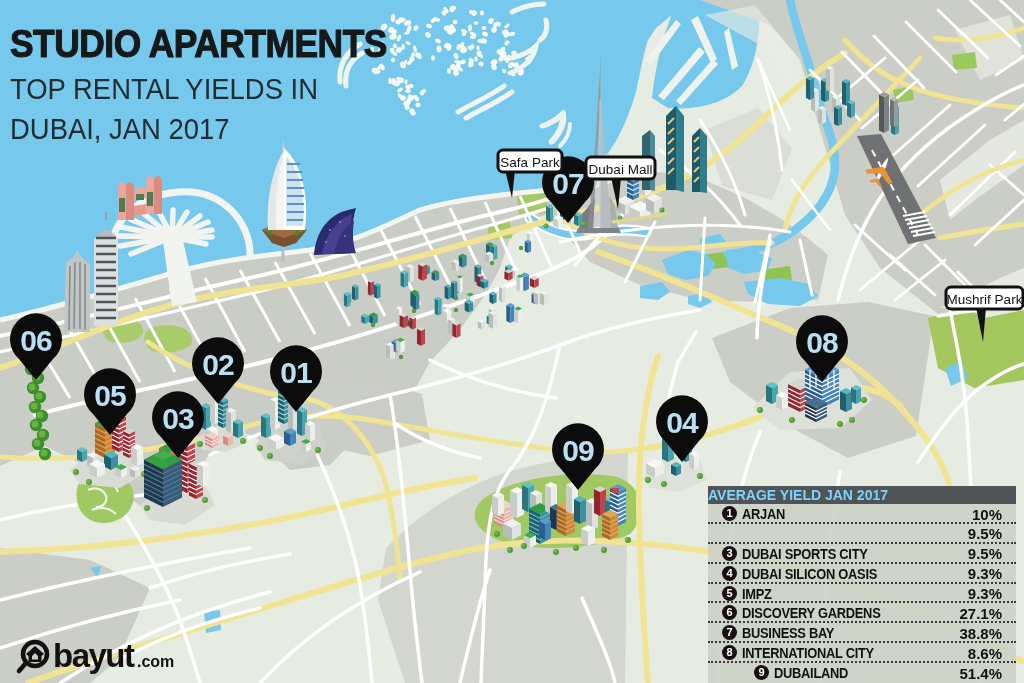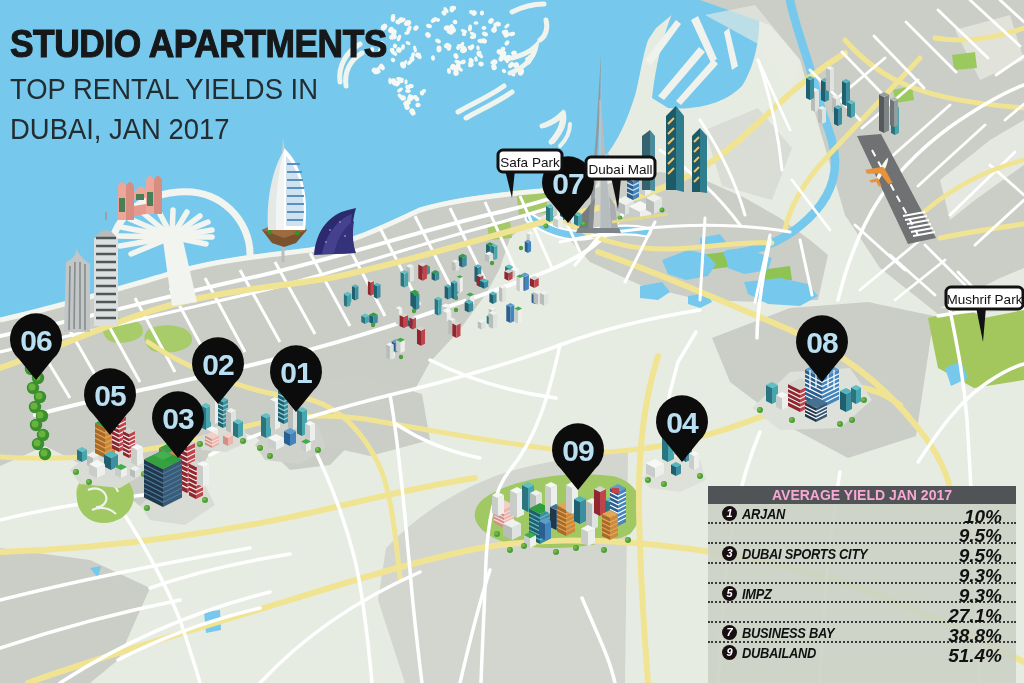--- a/index.html
+++ b/index.html
@@ -1,27 +1,27 @@
 <!DOCTYPE html>
 <html><head><meta charset="utf-8">
 <style>
 html,body{margin:0;padding:0;}
 #wrap{position:relative;width:1024px;height:683px;overflow:hidden;font-family:"Liberation Sans",sans-serif;background:#76c9ec;}
 #wrap svg.map{position:absolute;left:0;top:0;}
 .ttl{position:absolute;left:10px;top:25px;color:#16181a;}
 .t1{font-size:38px;font-weight:bold;letter-spacing:-0.5px;-webkit-text-stroke:1.1px #16181a;line-height:1;transform:scaleX(.93);transform-origin:0 0;white-space:nowrap;}
 .t2{font-size:29.5px;font-weight:normal;color:#232c31;line-height:1.36;letter-spacing:0px;transform:scaleX(.93);transform-origin:0 0;margin-top:6px;white-space:nowrap;}
 #tbl{position:absolute;left:708px;top:486px;width:308px;height:197px;}
-#tbl .hd{background:#505456;color:#f9a8d4;font-size:14px;font-weight:bold;text-align:center;height:18px;line-height:19px;}
+#tbl .hd{background:#505456;color:#7dd3fc;font-size:14px;font-weight:bold;text-align:left;height:18px;line-height:19px;}
 #tbl .bd{background:rgba(203,209,196,0.9);position:absolute;top:18px;left:0;right:0;bottom:0;}
-.row{position:relative;height:19.88px;border-bottom:2px dotted #3a3a3a;box-sizing:border-box;font-style:italic;}
-.row:last-child{border-bottom:none;}
+.row{position:relative;height:19.88px;border-bottom:2px dotted #3a3a3a;box-sizing:border-box;}
+.row:last-child{border-bottom:none;margin-left:32px;}
 .badge{display:inline-block;width:15px;height:15px;border-radius:50%;background:#190f12;color:#fff;font-size:11px;font-weight:bold;text-align:center;line-height:15px;vertical-align:top;margin-right:5px;margin-top:1px;}
 .nm{display:inline-block;font-size:14px;font-weight:bold;color:#111;letter-spacing:-0.3px;vertical-align:top;transform:scaleX(.92);transform-origin:0 0;white-space:nowrap;margin-top:1px;}
-.pc{position:absolute;right:14px;top:1.5px;font-size:19px;font-weight:bold;color:#111;}
+.pc{position:absolute;right:14px;top:1.5px;font-size:15px;font-weight:bold;color:#111;}
 .row .in{position:absolute;left:14px;top:1px;}
 #bayut{position:absolute;left:15px;top:636px;}
 </style></head><body>
 <div id="wrap">
 
 <svg class="map" width="1024" height="683" viewBox="0 0 1024 683">
 
 <rect x="0" y="0" width="1024" height="683" fill="#76c9ec"></rect>
 
 <g fill="#f6f8f4">
@@ -1151,33 +1151,48 @@
           <span class="pc">10%</span>
         </div>
 <div class="row">
           <span class="pc">9.5%</span>
         </div>
 <div class="row">
           <span class="in"><span class="badge">3</span><span class="nm">DUBAI SPORTS CITY</span></span>
           <span class="pc">9.5%</span>
         </div>
 <div class="row">
+          <span class="in"><span class="badge">4</span><span class="nm">DUBAI SILICON OASIS</span></span>
           <span class="pc">9.3%</span>
         </div>
 <div class="row">
           <span class="in"><span class="badge">5</span><span class="nm">IMPZ</span></span>
           <span class="pc">9.3%</span>
         </div>
 <div class="row">
+          <span class="in"><span class="badge">6</span><span class="nm">DISCOVERY GARDENS</span></span>
           <span class="pc">27.1%</span>
         </div>
 <div class="row">
           <span class="in"><span class="badge">7</span><span class="nm">BUSINESS BAY</span></span>
           <span class="pc">38.8%</span>
         </div>
 <div class="row">
+          <span class="in"><span class="badge">8</span><span class="nm">INTERNATIONAL CITY</span></span>
+          <span class="pc">8.6%</span>
+        </div>
+<div class="row">
           <span class="in"><span class="badge">9</span><span class="nm">DUBAILAND</span></span>
           <span class="pc">51.4%</span>
         </div>
 </div>
 </div>
 
+<div id="bayut"><svg width="220" height="44" viewBox="0 0 220 44">
+<g fill="none" stroke="#111" stroke-width="4.5">
+          <circle cx="20" cy="18" r="12"></circle>
+          <path d="M11,27 L4,35" stroke-linecap="round"></path>
+        </g>
+<path fill="#111" d="M20,10 L29,18 L26.5,20 L26.5,26 L13.5,26 L13.5,20 L11,18 Z M17,20 L17,23.5 L23,23.5 L23,20 L20,17 Z"></path>
+<text x="38" y="31" font-family="Liberation Sans,sans-serif" font-size="33" font-weight="bold" fill="#111" letter-spacing="-1.5">bayut</text>
+<text x="122" y="31" font-family="Liberation Sans,sans-serif" font-size="16" font-weight="bold" fill="#111">.com</text>
+</svg></div>
 
 </div>
 </body></html>

